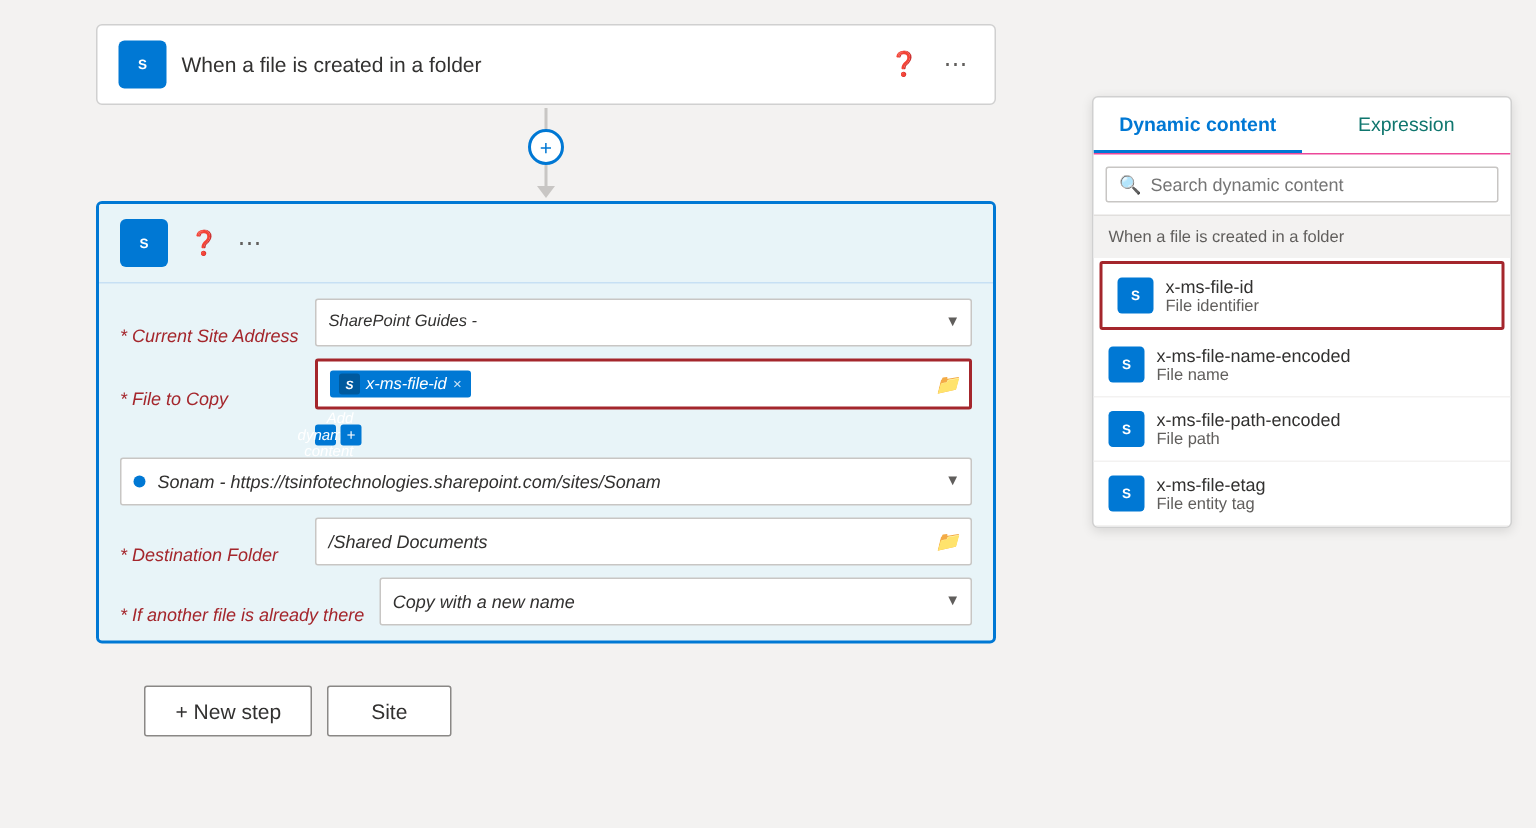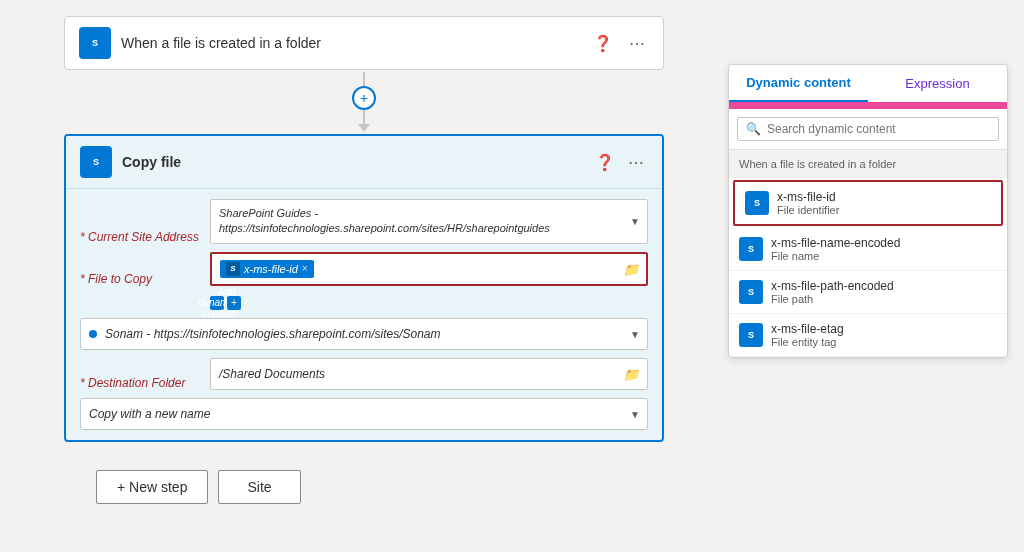--- a/index.html
+++ b/index.html
@@ -328,31 +328,30 @@
       border: 1px solid #d0d0d0;
       border-radius: 4px;
       flex-shrink: 0;
       box-shadow: 0 2px 8px rgba(0,0,0,0.12);
       overflow: hidden;
       margin-top: 48px;
     }
 
     .dynamic-panel-tabs {
       display: flex;
-      border-bottom: 7px solid #ec4899;
-      align-items: center;
+      border-bottom: 1px solid #ec4899;
     }
 
     .dynamic-tab {
       flex: 1;
       text-align: center;
       padding: 10px;
       font-size: 13px;
       cursor: pointer;
-      color: #6d28d9;
+      color: #0f766e;
     }
 
     .dynamic-tab.active {
       color: #0078d4;
       border-bottom: 2px solid #0078d4;
       font-weight: 600;
     }
 
     .dynamic-search {
       padding: 8px;
@@ -474,39 +473,37 @@
       </div>
       <div class="connector-line"></div>
       <div class="connector-arrow"></div>
     </div>
 
     <div class="action-card">
       <div class="action-card-header">
         <div class="card-icon sp-icon">
           <span class="sp-letter">S</span>
         </div>
-        <span class="card-title">Copy file</span>
         <div class="card-actions">
           <button class="icon-btn">❓</button>
           <button class="icon-btn">⋯</button>
         </div>
       </div>
 
       <div class="action-card-body">
 
         <div class="field-row">
           <div class="field-label-plain">
             <span style="color:#a4262c">* </span><span>Current Site Address</span>
           </div>
           <div class="field-input-wrap">
             <div class="field-input-box">
               <div class="site-address-text">
                 <span>SharePoint Guides -</span>
                 <br>
-                <span>https://tsinfotechnologies.sharepoint.com/sites/HR/sharepointguides</span>
               </div>
             </div>
             <span class="dropdown-arrow">▼</span>
           </div>
         </div>
 
         <div class="field-row">
           <div class="field-label-plain">
             <span style="color:#a4262c">* </span><span>File to Copy</span>
           </div>
@@ -546,20 +543,23 @@
           </div>
           <div class="field-input-wrap">
             <div class="field-input-box">
               <span>/Shared Documents</span>
             </div>
             <span class="folder-icon-btn">📁</span>
           </div>
         </div>
 
         <div class="field-row">
+          <div class="field-label-plain">
+            <span style="color:#a4262c">* </span><span>If another file is already there</span>
+          </div>
           <div class="field-input-wrap">
             <div class="field-input-box">
               <span>Copy with a new name</span>
             </div>
             <span class="dropdown-arrow">▼</span>
           </div>
         </div>
 
       </div>
     </div>

